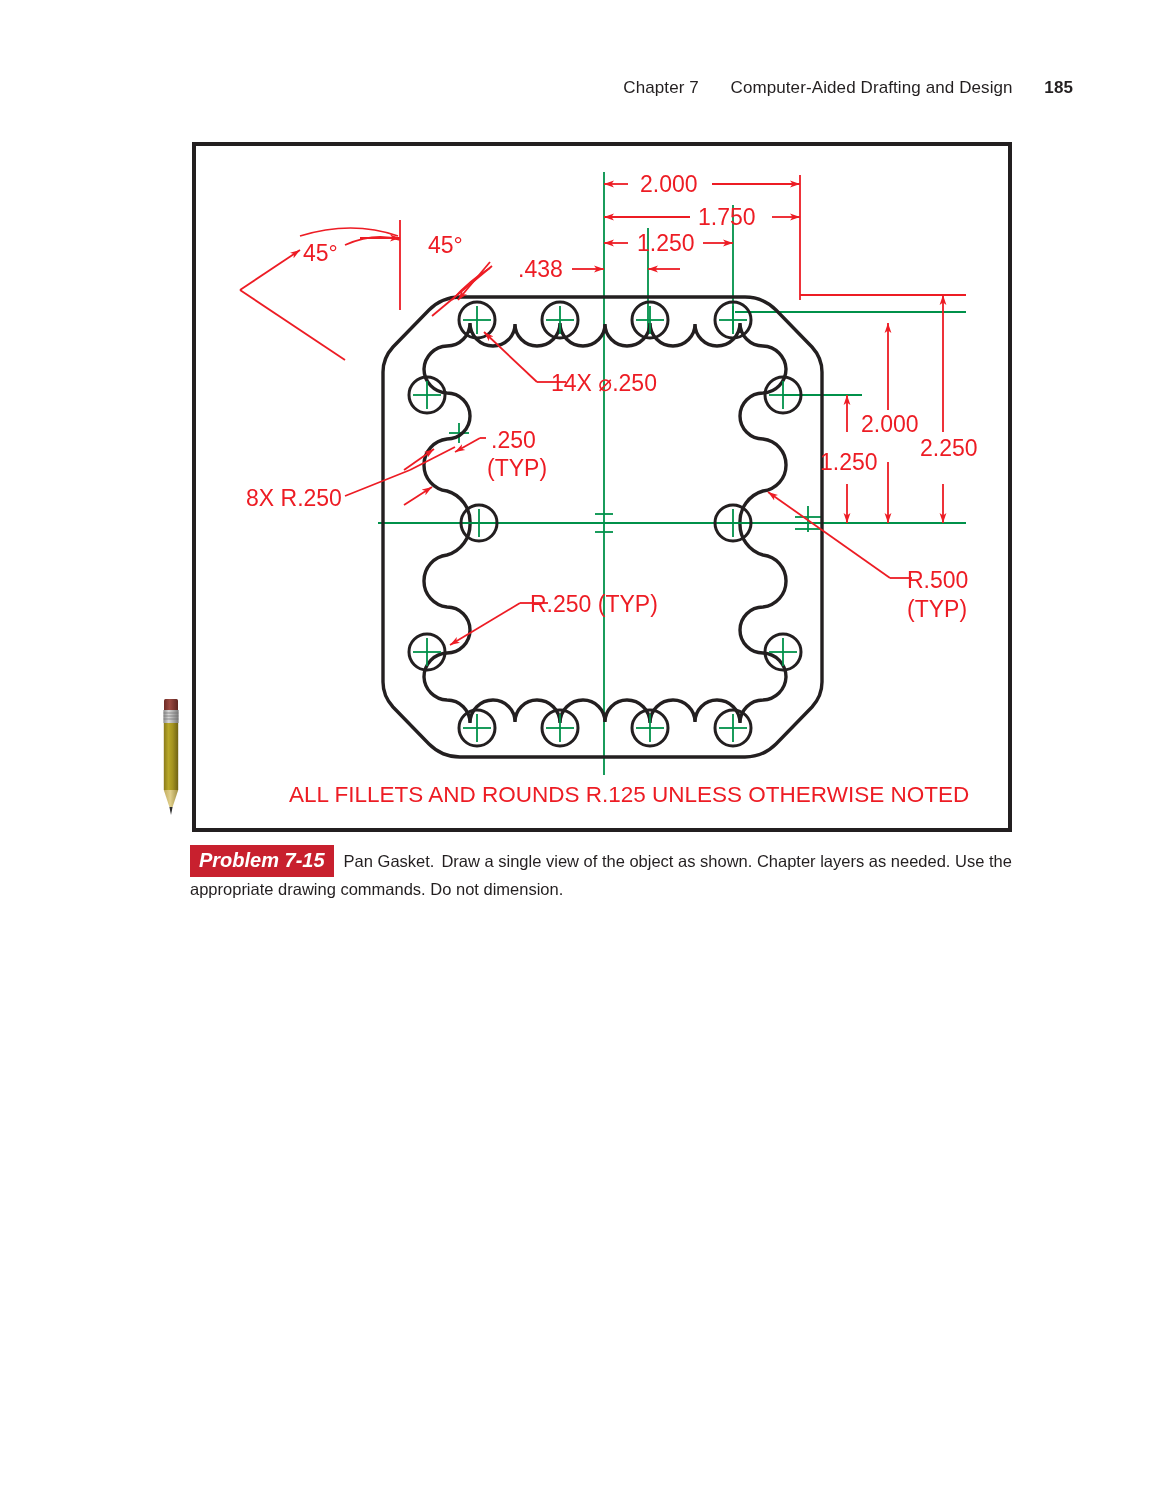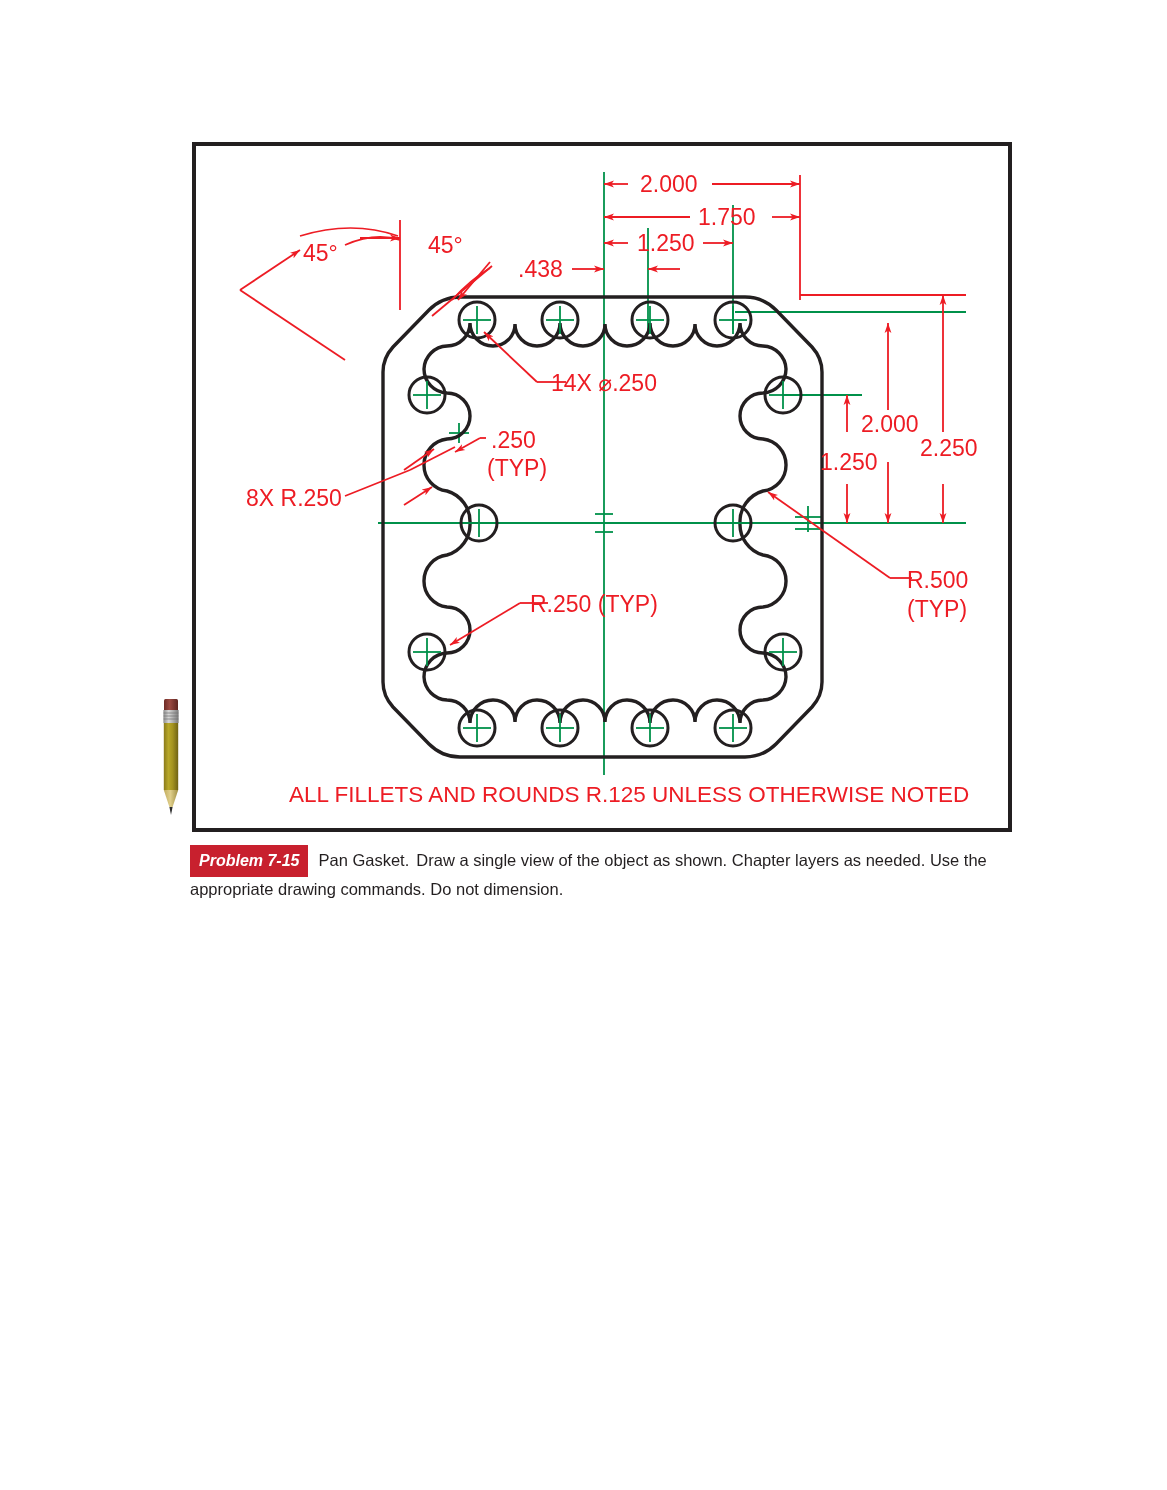--- a/index.html
+++ b/index.html
@@ -20,30 +20,37 @@
   .drawing{position:absolute;left:0;top:0;width:1167px;height:1490px;
            pointer-events:none;}
 
   
   .pencil{position:absolute;left:158px;top:697px;width:26px;height:118px;}
 
   
   .caption{position:absolute;left:190px;top:845px;width:835px;
            font-size:16.5px;line-height:25px;color:#231f20;}
   .badge{display:inline-block;background:#c8202e;color:#ffffff;
-         font-style:italic;font-weight:bold;font-size:16px;
+         font-style:italic;font-weight:bold;font-size:20px;
          padding:3px 9px 4px 9px;vertical-align:baseline;margin-right:10px;}
   .capbold{font-weight:normal;}
   .capgap{display:inline-block;width:7px;}
 </style>
 </head>
 <body>
 
 <div class="page">
 
+  <div class="header">
+    <span class="chap">Chapter 7</span>
+    <span class="gap"></span>
+    <span>Computer-Aided Drafting and Design</span>
+    <span class="gap"></span>
+    <span class="pageno">185</span>
+  </div>
 
   <div class="figframe"></div>
 
   <svg class="pencil" viewBox="0 0 26 118">
     <defs>
       <linearGradient id="bodyg" x1="0" y1="0" x2="1" y2="0">
         <stop offset="0" stop-color="#8a7a1a"></stop>
         <stop offset="0.32" stop-color="#b8a829"></stop>
         <stop offset="0.62" stop-color="#a3921f"></stop>
         <stop offset="1" stop-color="#6f6214"></stop>

